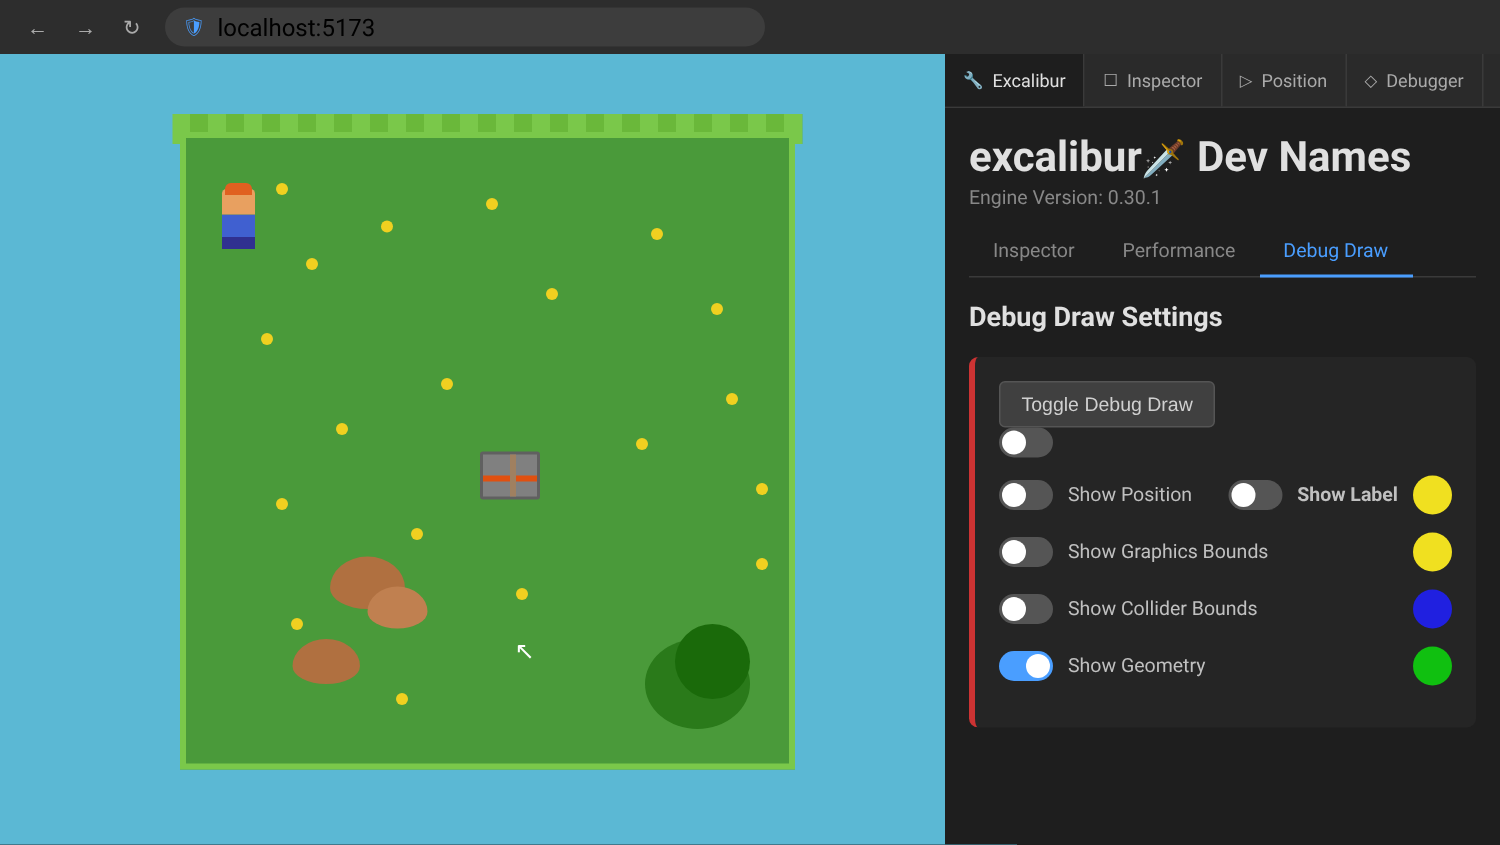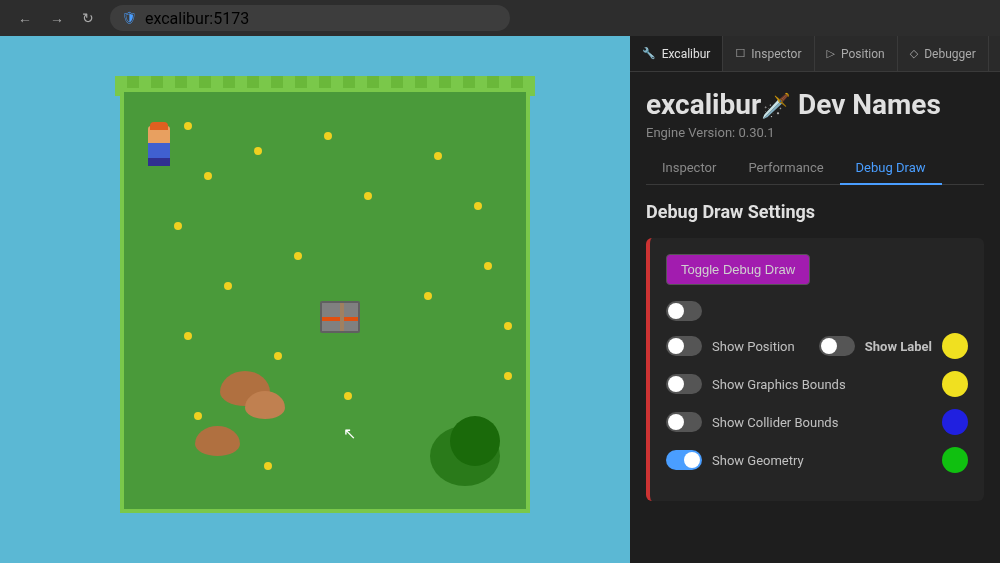--- a/index.html
+++ b/index.html
@@ -289,28 +289,27 @@
     
     .settings-card {
       background: #252525;
       border-radius: 6px;
       padding: 16px;
       border-left: 4px solid #cc3333;
     }
 
     
     .toggle-btn {
-      background: #a21caf;
+      background: #404040;
       color: #d0d0d0;
       border: 1px solid #555;
       border-radius: 4px;
       padding: 7px 14px;
       cursor: pointer;
       font-size: 13px;
-      margin-bottom: 16px;
     }
 
     
     .setting-row {
       display: flex;
       align-items: center;
       gap: 10px;
       margin-bottom: 12px;
     }
     .setting-label {
@@ -356,21 +355,21 @@
 <body>
 
 <div class="browser-bar">
   <div class="nav-buttons">
     <button class="nav-btn">←</button>
     <button class="nav-btn">→</button>
     <button class="nav-btn">↻</button>
   </div>
   <div class="address-bar">
     <span class="shield-icon">🛡</span>
-    <span>excalibur:5173</span>
+    <span>localhost:5173</span>
   </div>
 </div>
 
 <div class="main-layout">
 
   <div class="game-viewport">
     <div class="game-scene">
 
       <div class="water-bg"></div>
 

